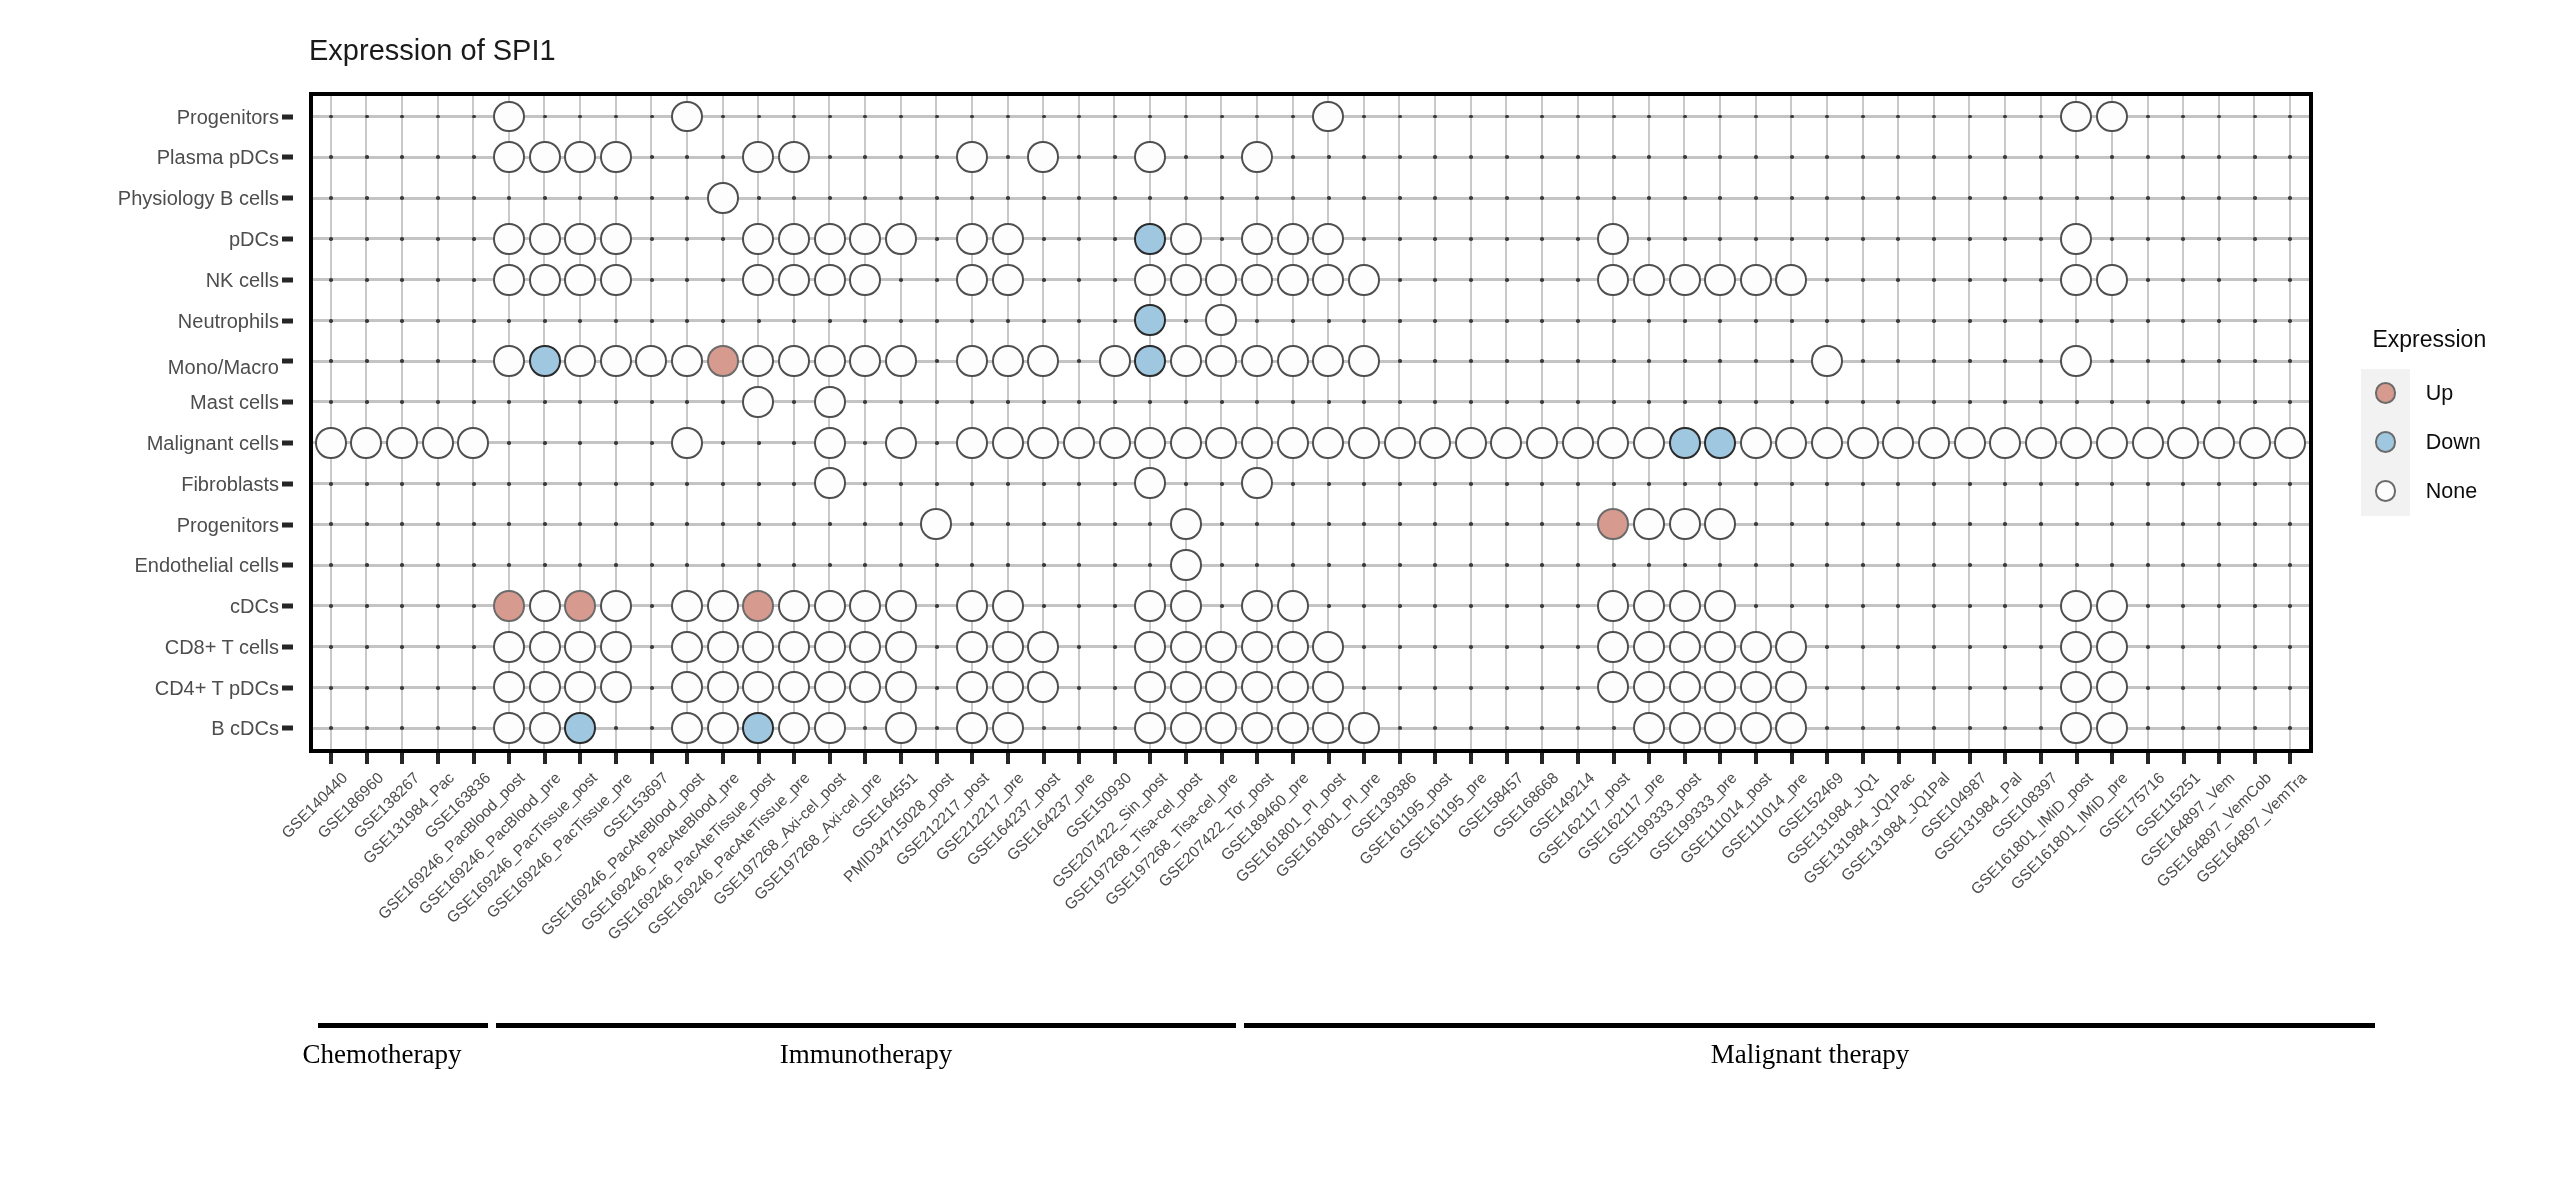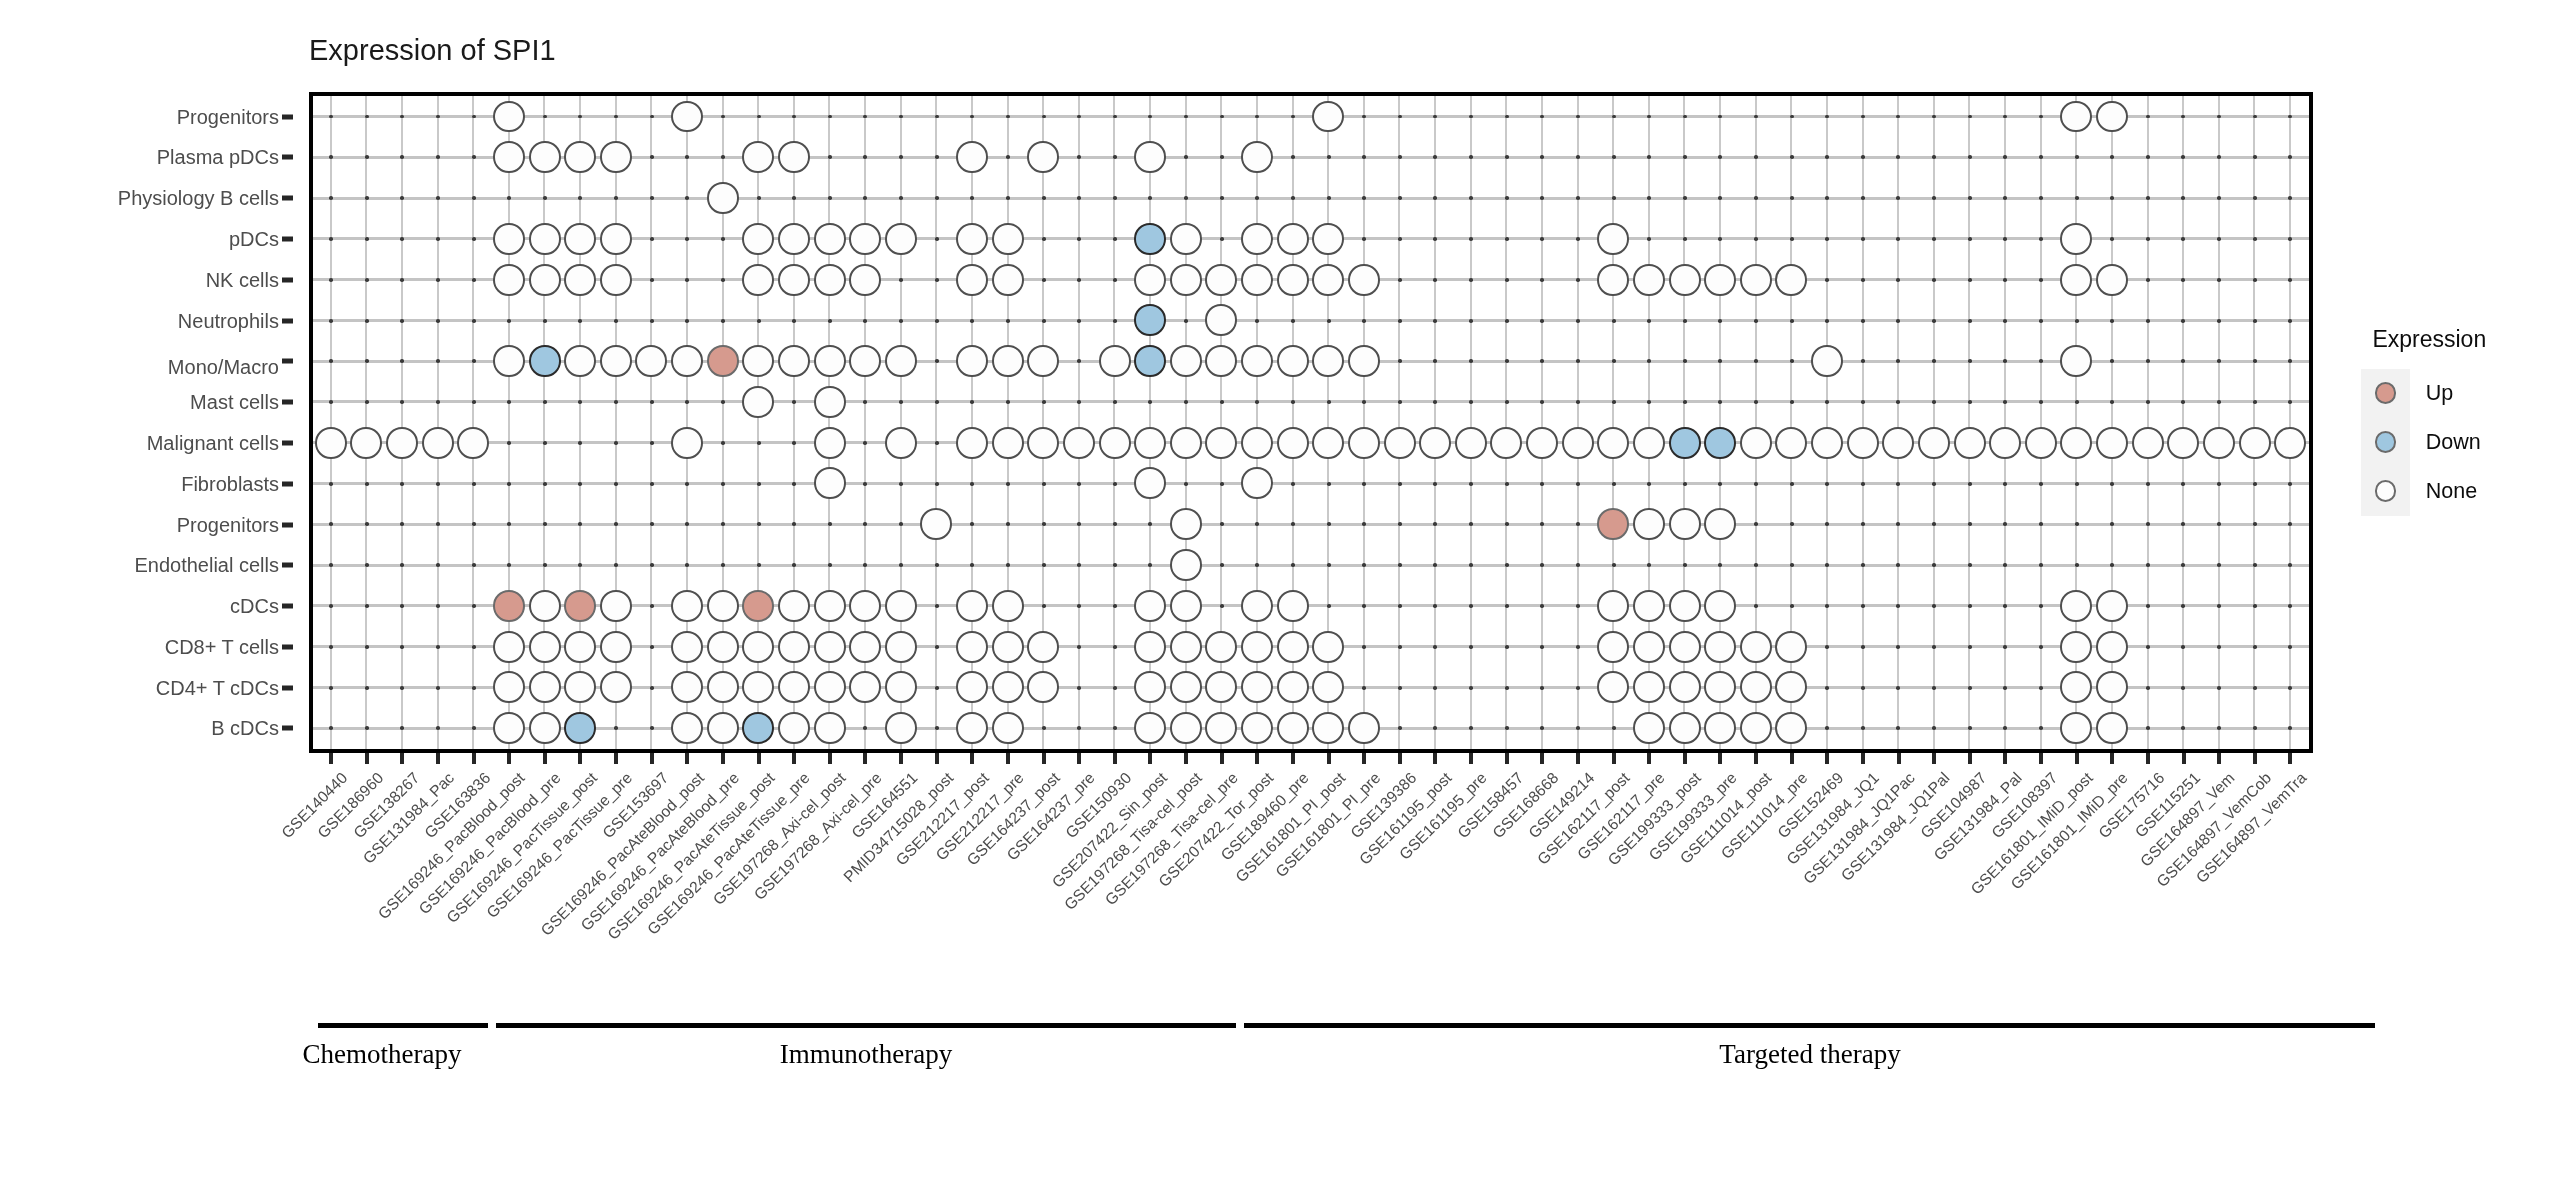--- a/index.html
+++ b/index.html
@@ -132,21 +132,21 @@
       <div class="ytick-label" style="top: 392px;">Fibroblasts</div>
       <div class="ytick-mark" style="top: 392px;"></div>
       <div class="ytick-label" style="top: 433px;">Progenitors</div>
       <div class="ytick-mark" style="top: 433px;"></div>
       <div class="ytick-label" style="top: 473px;">Endothelial cells</div>
       <div class="ytick-mark" style="top: 473px;"></div>
       <div class="ytick-label" style="top: 514px;">cDCs</div>
       <div class="ytick-mark" style="top: 514px;"></div>
       <div class="ytick-label" style="top: 555px;">CD8+ T cells</div>
       <div class="ytick-mark" style="top: 555px;"></div>
-      <div class="ytick-label" style="top: 596px;">CD4+ T cDCs</div>
+      <div class="ytick-label" style="top: 596px;">CD4+ T pDCs</div>
       <div class="ytick-mark" style="top: 596px;"></div>
       <div class="ytick-label" style="top: 636px;">B cDCs</div>
       <div class="ytick-mark" style="top: 636px;"></div>
     </div>
 
   <div id="panel">
     <div id="grid-layer">
         <div class="gl-v" style="left: 16.7px;"></div>
         <div class="gl-v" style="left: 52px;"></div>
         <div class="gl-v" style="left: 88px;"></div>
@@ -1594,21 +1594,21 @@
         <div class="xtick-label" style="position: absolute; right: 0px; top: 0px;">GSE164897_VemTra</div>
       </div>
     </div>
 
   <div id="groups">
       <div class="group-bar" style="left: 318px; width: 170px;"></div>
       <div class="group-label" style="left: 382px;">Chemotherapy</div>
       <div class="group-bar" style="left: 496px; width: 740px;"></div>
       <div class="group-label" style="left: 866px;">Immunotherapy</div>
       <div class="group-bar" style="left: 1244px; width: 1131px;"></div>
-      <div class="group-label" style="left: 1810px;">Targeted therapy</div>
+      <div class="group-label" style="left: 1810px;">Malignant therapy</div>
     </div>
 
   <div id="legend">
     <div id="legend-title">Expression</div>
     <div id="legend-items">
         <div class="legend-row">
           <div class="legend-key">
             <div class="legend-swatch" style="background: rgb(214, 154, 142);"></div>
           </div>
           <div class="legend-label">Up</div>

